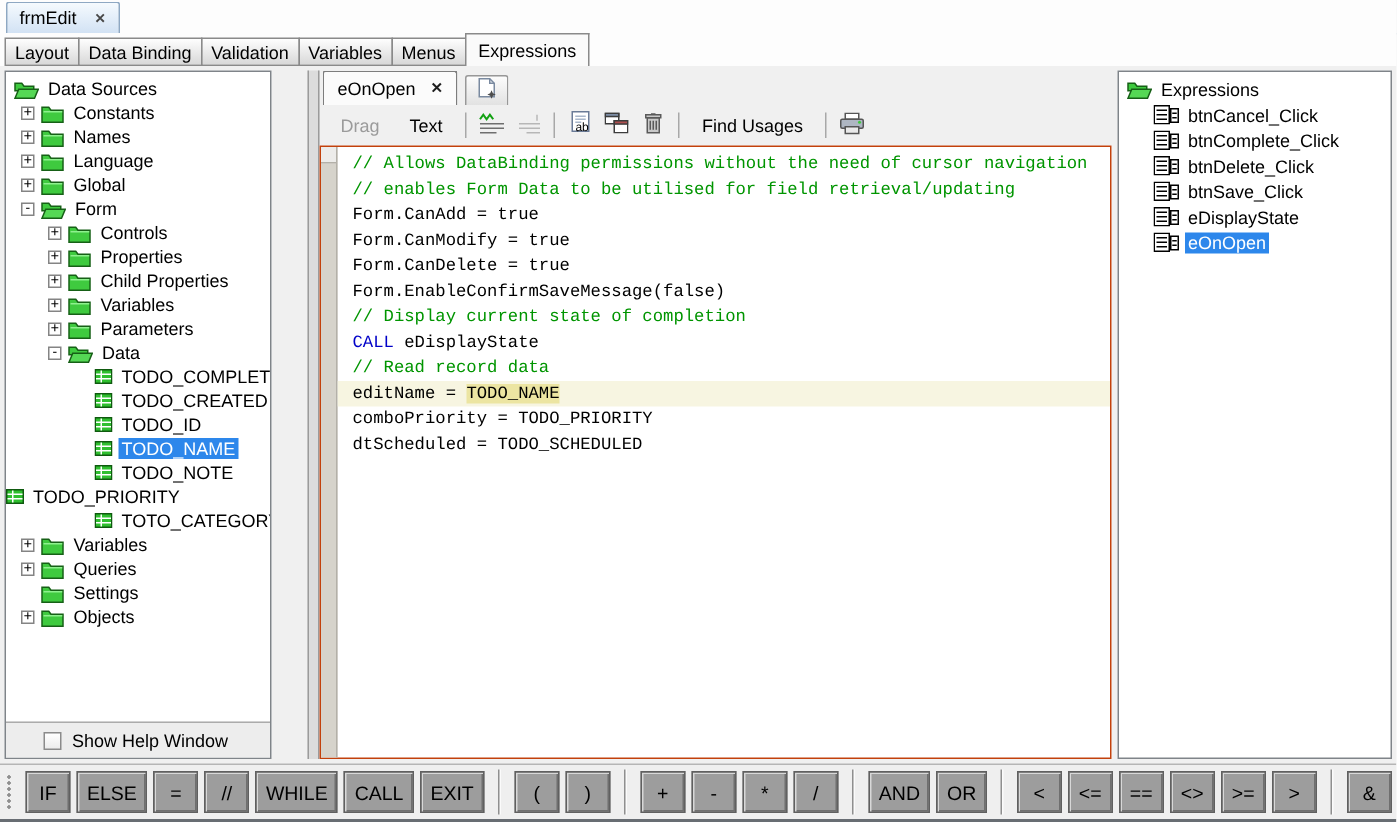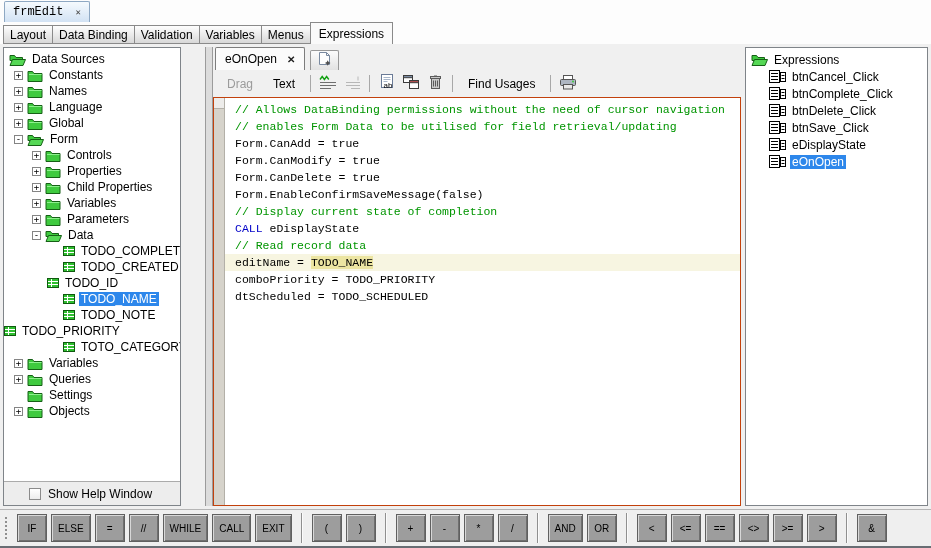--- a/index.html
+++ b/index.html
@@ -2,21 +2,21 @@
 <html><head>
 <meta charset="utf-8">
 <style>
   html,body{margin:0;padding:0;background:#fff;}
   .window{position:relative;width:931px;height:548px;background:#f0f0f0;
     font-family:"Liberation Sans",sans-serif;font-size:12px;color:#000;overflow:hidden;}
 
   
   .doc-tabbar{position:absolute;top:0;left:0;right:0;height:22px;background:#fdfdfd;border-bottom:1px solid #9ab1c9;}
   .doc-tab{position:absolute;left:4px;bottom:0;height:20px;display:flex;align-items:center;gap:12px;padding:0 8px;
-    background:linear-gradient(#f5fafe,#d2e2f4);border:1px solid #8ea8c3;border-bottom:none;border-radius:2px 2px 0 0;font-family:Liberation Mono, monospace;}
+    background:linear-gradient(#f5fafe,#d2e2f4);border:1px solid #8ea8c3;border-bottom:none;border-radius:2px 2px 0 0;}
   .doc-tab .close{font-size:9px;font-weight:bold;color:#474747;}
 
   
   .sub-tabbar{position:absolute;top:22px;left:0;right:0;height:22px;background:#fdfdfd;display:flex;align-items:flex-end;padding-left:3px;}
   .sub-tab{height:17px;display:flex;align-items:center;padding:0 6px;background:linear-gradient(#fefefe,#d8d8d8);
     border:1px solid #8a8a8a;margin-right:-1px;position:relative;z-index:1;}
   .sub-tab.selected{height:21px;background:#fafafa;border-bottom:none;z-index:3;padding:0 8px;}
 
   .main{position:absolute;top:44px;left:0;right:0;bottom:39px;background:#f0f0f0;}
 
@@ -70,21 +70,21 @@
   .tree-row.sel .tree-label{background:#2d87eb;color:#fff;}
 
   
   .bottom-bar{position:absolute;left:0;right:0;bottom:2px;height:37px;background:#efefef;border-top:1px solid #b5b5b5;
     display:flex;align-items:center;padding-left:4px;box-sizing:border-box;}
   .grip{width:4px;height:24px;margin-right:9px;
     background-image:radial-gradient(circle at 2px 2px,#8f8f8f 1px,transparent 1.4px);background-size:4px 4px;}
   .ops{display:flex;align-items:center;gap:4px;}
   .op-btn{min-width:30px;height:28px;padding:0 6px;background:#9d9d9d;border:1px solid #606060;
     box-shadow:inset 1px 1px 0 #d8d8d8,inset -1px -1px 0 #6f6f6f;display:flex;align-items:center;justify-content:center;
-    font-size:10px;color:#000;box-sizing:border-box;}
+    font-size:13px;color:#000;box-sizing:border-box;}
   .op-sep{width:0;height:30px;border-left:1px solid #8f8f8f;border-right:1px solid #fbfbfb;margin:0 5px;}
   .bottom-edge{position:absolute;left:0;right:0;bottom:0;height:2px;background:#686d73;}
 </style>
 </head>
 <body>
 
 <div class="window">
 
   <div class="doc-tabbar">
     <div class="doc-tab">
@@ -236,21 +236,21 @@
           </div>
           <div class="tree-row" style="padding-left: 59px;">
             <span class="tree-icon">
               <svg width="12" height="12" viewBox="0 0 12 12">
                 <rect x="0.5" y="1.5" width="11" height="9" fill="#2fbf2f" stroke="#0f5a0f"></rect>
                 <path d="M1 4.5 h10 M1 7.5 h10 M4.5 2 v8" stroke="#fff" fill="none"></path>
               </svg>
             </span>
             <span class="tree-label">TODO_CREATED</span>
           </div>
-          <div class="tree-row" style="padding-left: 43px;">
+          <div class="tree-row" style="padding-left: 59px;">
             <span class="tree-icon">
               <svg width="12" height="12" viewBox="0 0 12 12">
                 <rect x="0.5" y="1.5" width="11" height="9" fill="#2fbf2f" stroke="#0f5a0f"></rect>
                 <path d="M1 4.5 h10 M1 7.5 h10 M4.5 2 v8" stroke="#fff" fill="none"></path>
               </svg>
             </span>
             <span class="tree-label">TODO_ID</span>
           </div>
           <div class="tree-row sel" style="padding-left: 59px;">
             <span class="tree-icon">

